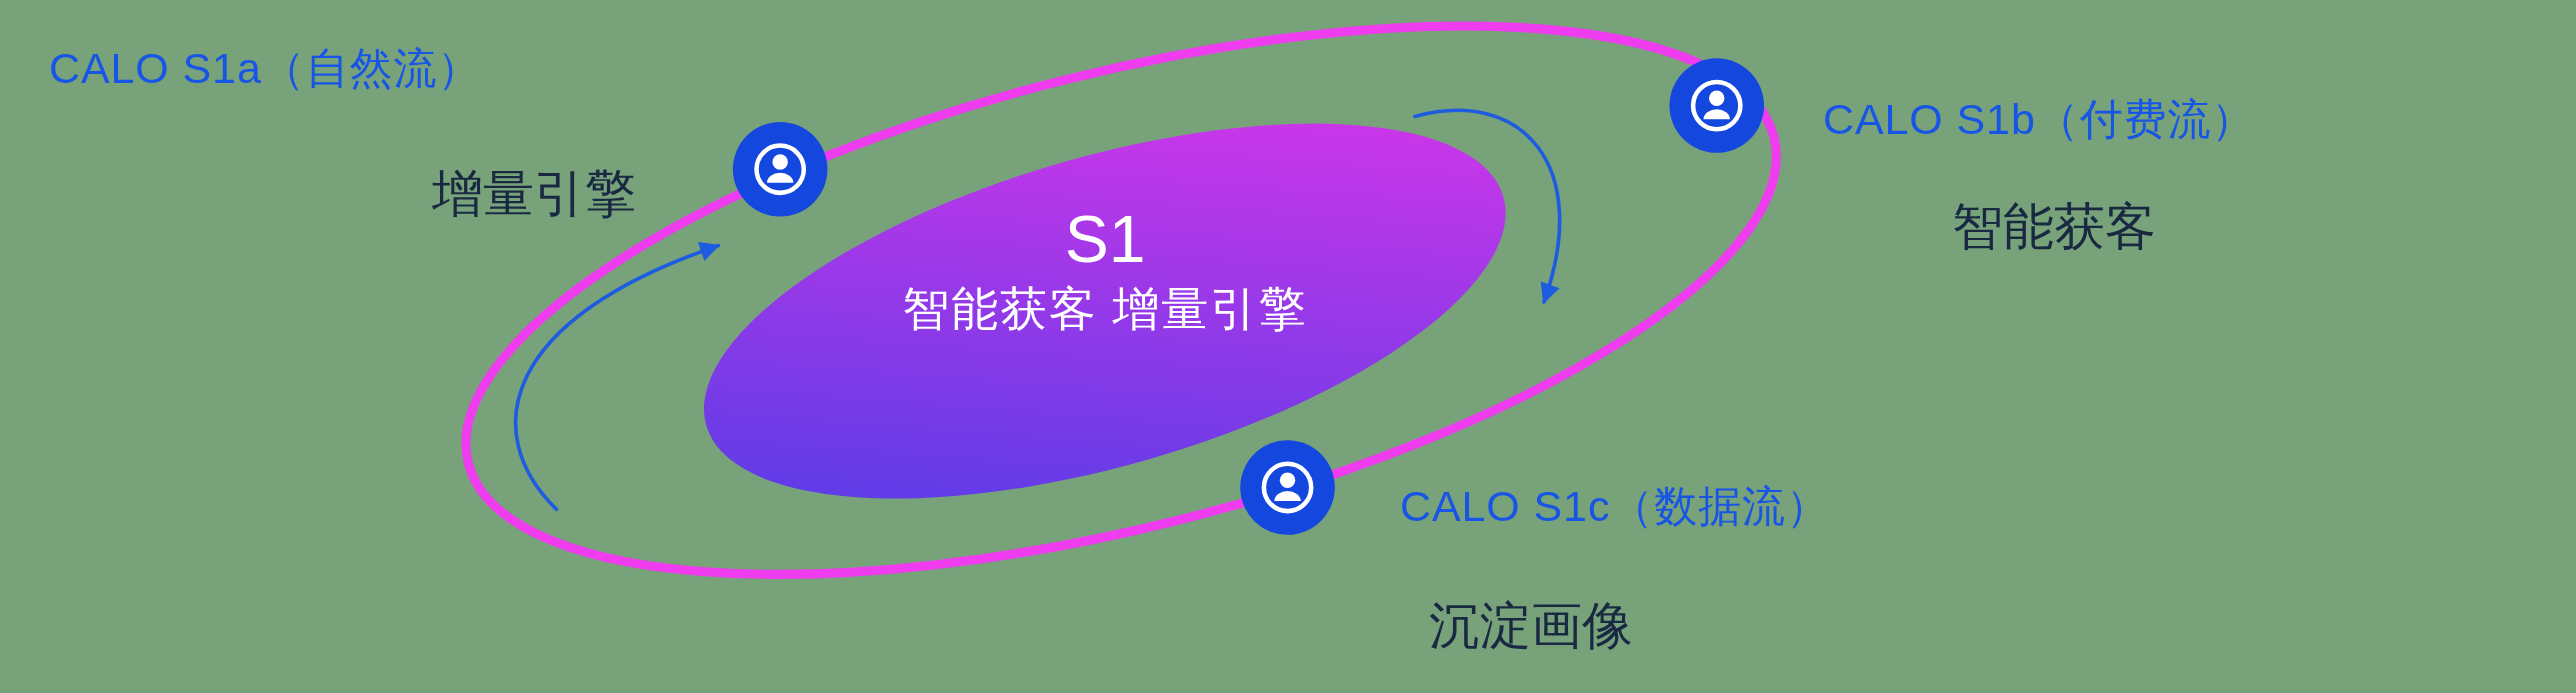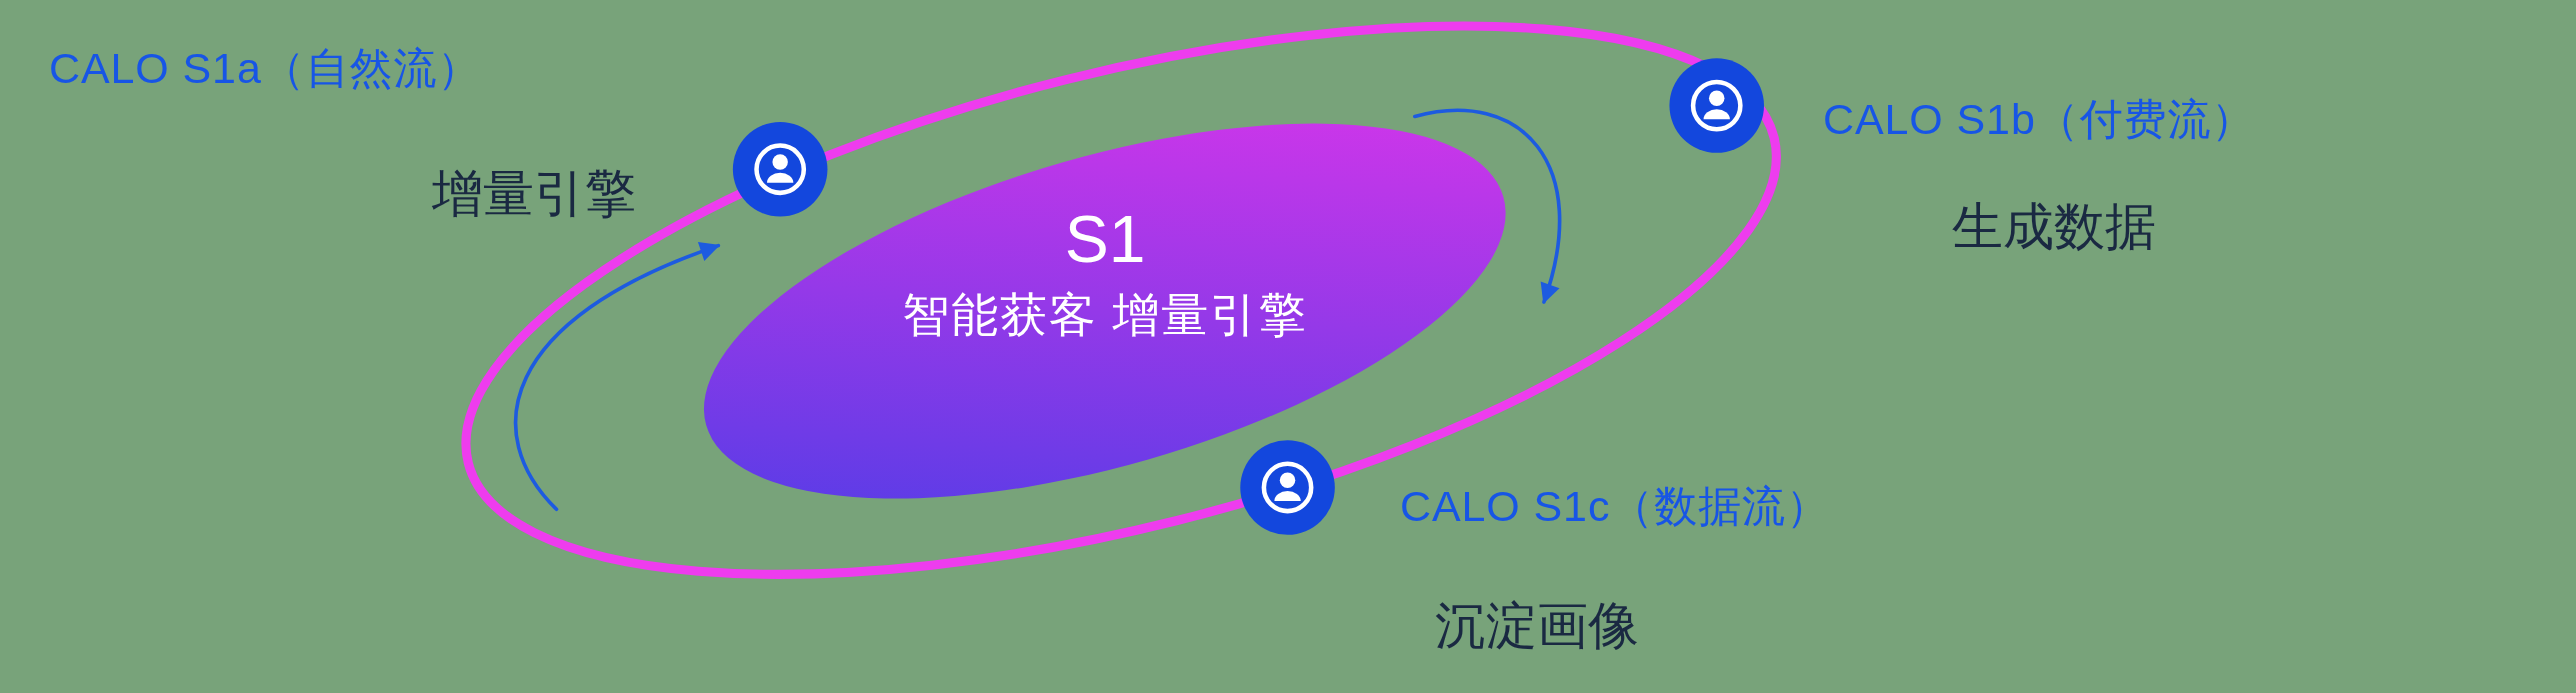--- a/index.html
+++ b/index.html
@@ -72,29 +72,29 @@
     color:var(--core-text);
   }
   .core-title{
     font-size:66px;
     font-weight:500;
     line-height:1.15;
   }
   .core-subtitle{
     font-size:47px;
     font-weight:400;
-    margin-top:6px;
+    margin-top:0;
     letter-spacing:1.8px;
   }
   .pos-s1a-label{left:49px;top:40px;}
   .pos-s1a-sub{left:432px;top:160px;}
   .pos-s1b-label{left:1823px;top:91px;}
   .pos-s1b-sub{left:1952px;top:193px;}
   .pos-s1c-label{left:1400px;top:478px;}
-  .pos-s1c-sub{left:1429px;top:592px;margin-left:6px;}
+  .pos-s1c-sub{left:1429px;top:592px;}
 </style>
 </head>
 <body>
 
 <div class="stage">
 
   <svg viewBox="0 0 2833 763" xmlns="http://www.w3.org/2000/svg">
     <defs>
       <linearGradient id="coreGrad" x1="0" y1="1" x2="1" y2="0">
         <stop offset="0" class="grad-start"></stop>
@@ -142,19 +142,19 @@
 
   <div class="core-text">
     <div class="core-title">S1</div>
     <div class="core-subtitle">智能获客  增量引擎</div>
   </div>
 
   <div class="label pos-s1a-label">CALO S1a（自然流）</div>
   <div class="sublabel pos-s1a-sub">增量引擎</div>
 
   <div class="label pos-s1b-label">CALO S1b（付费流）</div>
-  <div class="sublabel pos-s1b-sub">生成数据</div>
+  <div class="sublabel pos-s1b-sub">智能获客</div>
 
   <div class="label pos-s1c-label">CALO S1c（数据流）</div>
   <div class="sublabel pos-s1c-sub">沉淀画像</div>
 
 </div>
 
 
 </body></html>

